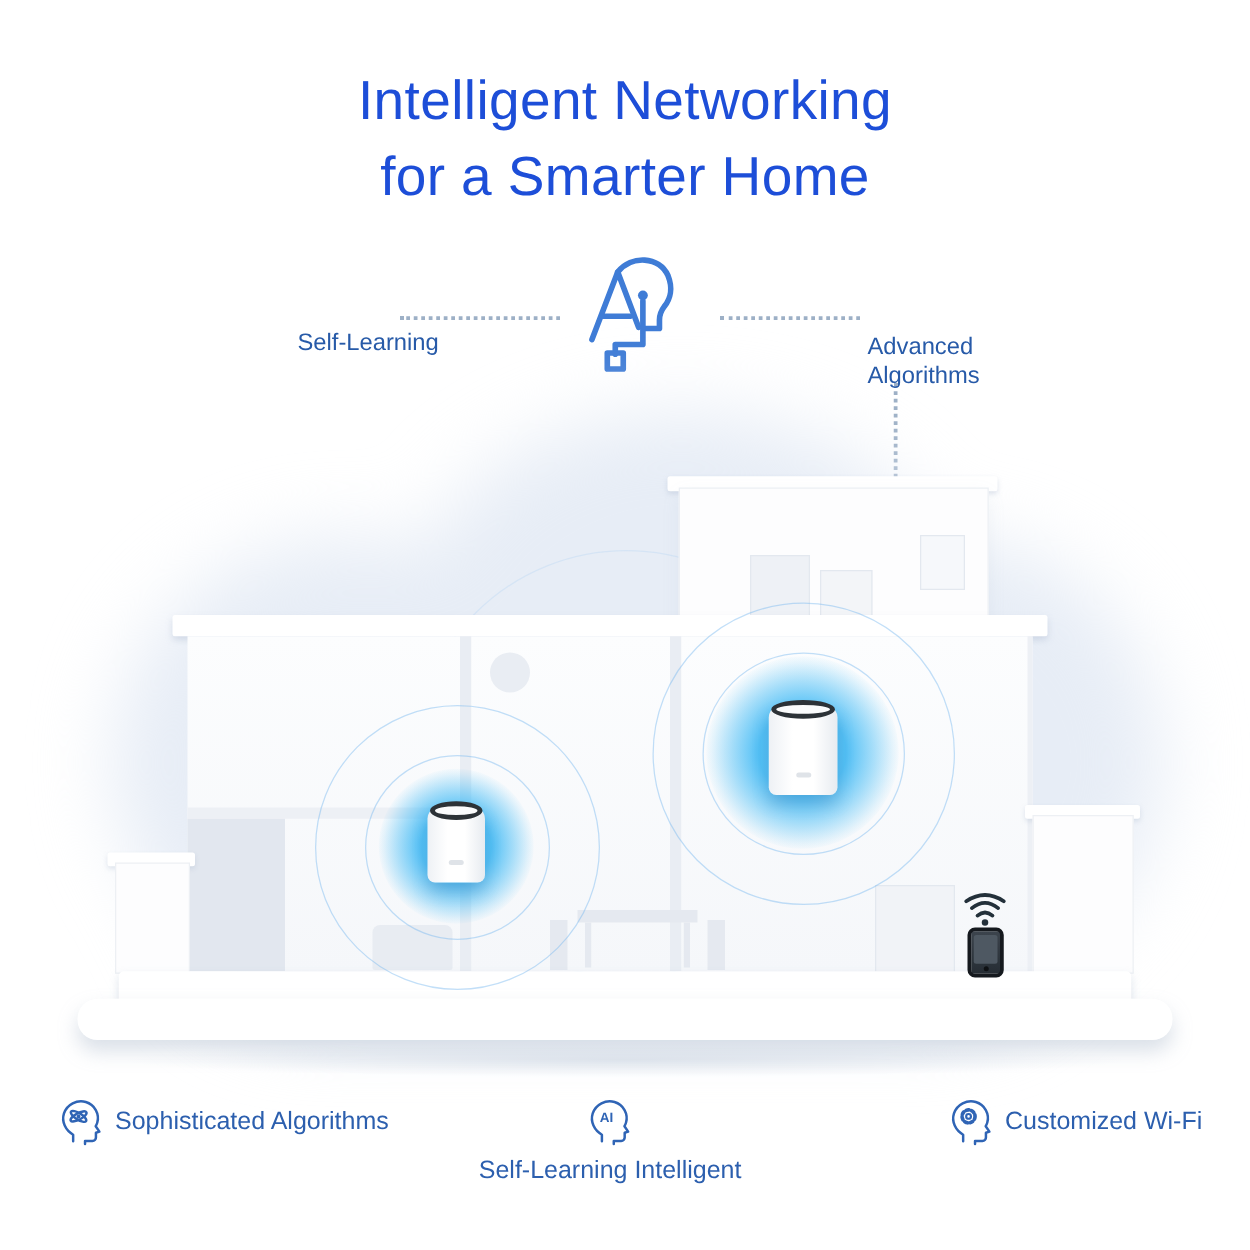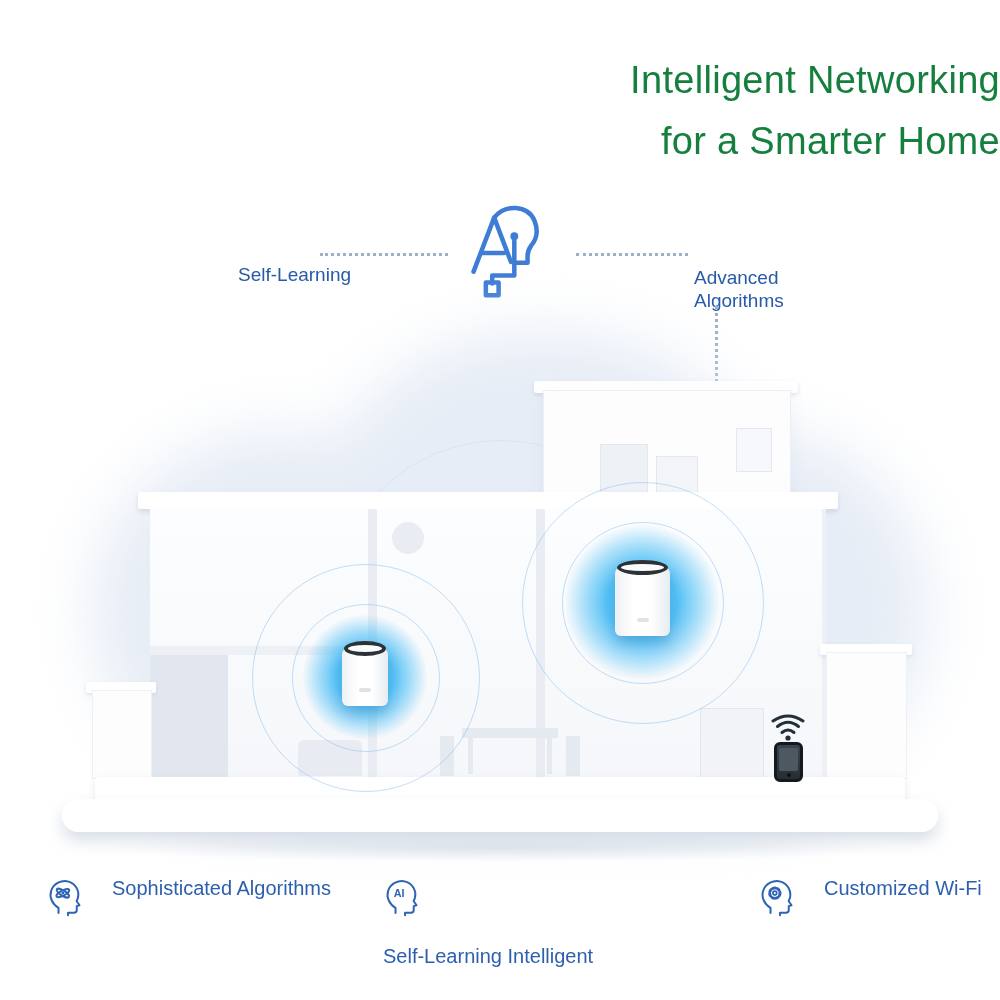--- a/index.html
+++ b/index.html
@@ -1,21 +1,21 @@
 <!DOCTYPE html>
 <html><head>
 <meta charset="utf-8">
 <style>
   html,body{margin:0;padding:0;background:#fff;}
   .stage{position:relative;width:1000px;height:1000px;background:#ffffff;overflow:hidden;
          font-family:"Liberation Sans",sans-serif;}
 
   
-  .title{position:absolute;top:50px;left:0;width:100%;text-align:right;
-         font-size:38px;line-height:61px;color:#15803d;font-weight:500;letter-spacing:.3px;}
+  .title{position:absolute;top:50px;left:0;width:100%;text-align:center;
+         font-size:44px;line-height:61px;color:#1d4ed8;font-weight:500;letter-spacing:.3px;}
 
   
   .ai-hero{position:absolute;left:450px;top:196px;width:108px;height:112px;}
   .ai-hero svg{width:100%;height:100%;display:block;}
   .dot-h{position:absolute;height:0;border-top:3px dotted #9db0c6;}
   .dot-left{left:320px;top:253px;width:128px;}
   .dot-right{left:576px;top:253px;width:112px;}
   .dot-v{position:absolute;left:715px;top:306px;height:280px;width:0;border-left:3px dotted #9db0c6;}
   .callout-label{position:absolute;color:#275aa8;font-size:19px;}
   .label-left{left:238px;top:264px;text-align:center;}
@@ -94,21 +94,21 @@
 
   
   .wifi{position:absolute;left:768px;top:710px;width:40px;height:34px;}
   .phone{position:absolute;left:774px;top:742px;width:29px;height:40px;
         background:linear-gradient(180deg,#3c444d,#262d34);border:3px solid #15191e;border-radius:6px;box-sizing:border-box;}
   .phone::before{content:"";position:absolute;left:2px;right:2px;top:3px;bottom:8px;background:#4e5862;border-radius:2px;}
   .phone::after{content:"";position:absolute;left:50%;bottom:2px;width:4px;height:4px;margin-left:-2px;
         border-radius:50%;background:#0e1114;}
 
   
-  .feature{position:absolute;top:877px;display:flex;align-items:flex-start;gap:28px;color:#2c5fae;font-size:20px;}
+  .feature{position:absolute;top:877px;display:flex;align-items:center;gap:8px;color:#2c5fae;font-size:20px;}
   .feat-1{left:46px;}
   .feat-2{left:383px;flex-direction:column;}
   .feat-3{left:758px;}
   .feature svg{width:38px;height:40px;flex:0 0 auto;display:block;}
 </style>
 </head>
 <body>
 
 <div class="stage">
 

